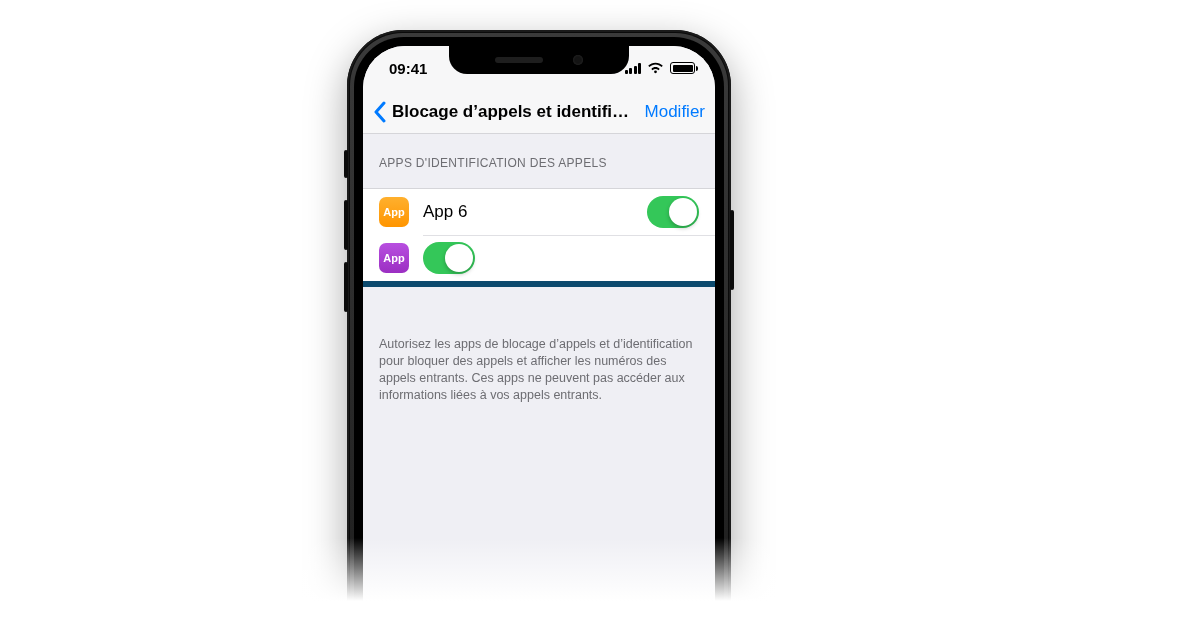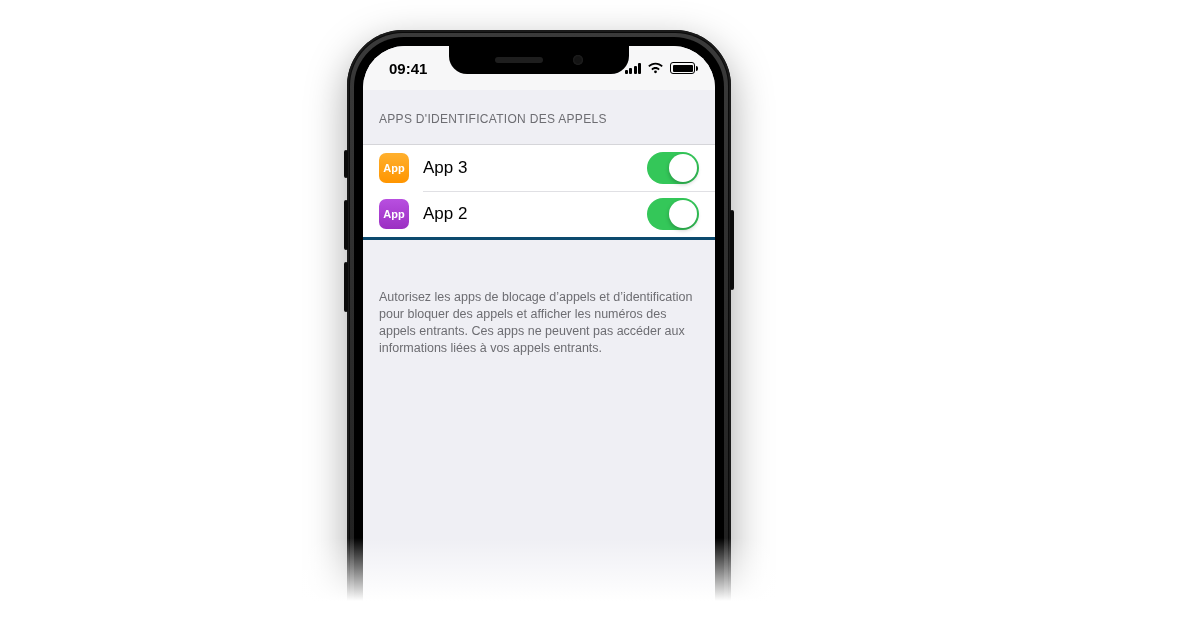--- a/index.html
+++ b/index.html
@@ -98,21 +98,21 @@
 
   
   .section-header {
     padding: 22px 16px 18px 16px;
     font-size: 12px; letter-spacing: 0.3px;
     color:#6d6d72; text-transform: uppercase;
   }
   .list {
     background:#ffffff;
     border-top:1px solid #d5d5d9;
-    border-bottom:3px solid #0c4a6e;
+    border-bottom:6px solid #0c4a6e;
   }
   .row {
     display:flex; align-items:center;
     height:46px;
     padding: 0 16px;
     gap: 14px;
   }
   .row + .row { position:relative; }
   .row + .row::before {
     content:""; position:absolute; left:60px; right:0; top:0; height:1px; background:#e0e0e4;
@@ -178,34 +178,42 @@
             <svg width="17" height="12" viewBox="0 0 17 12">
               <path d="M8.5 11.2a1.4 1.4 0 100-2.8 1.4 1.4 0 000 2.8zM4.3 6.9l1.3 1.3c.8-.8 1.8-1.2 2.9-1.2s2.1.4 2.9 1.2l1.3-1.3C11.5 5.7 10 5.1 8.5 5.1S5.5 5.7 4.3 6.9zM1.2 3.8l1.3 1.3C4.1 3.5 6.2 2.6 8.5 2.6s4.4.9 6 2.5l1.3-1.3C13.8 1.8 11.2.8 8.5.8S3.2 1.8 1.2 3.8z" fill="#000"></path>
             </svg>
           </div>
           <div class="battery">
               <div class="fill"></div>
             </div>
         </div>
       </div>
 
+      <div class="navbar">
+        <div class="back-chevron">
+          <svg width="13" height="22" viewBox="0 0 13 22">
+            <polyline points="11,2 3,11 11,20" fill="none" stroke="#007aff" stroke-width="3" stroke-linecap="round" stroke-linejoin="round"></polyline>
+          </svg>
+        </div>
+        <div class="nav-title">Blocage d’appels et identific…</div>
+        <div class="nav-action">Modifier</div>
+      </div>
 
       <div class="section-header">APPS D'IDENTIFICATION DES APPELS</div>
 
       <div class="list">
         <div class="row">
           <div class="app-icon orange">App</div>
-          <div class="row-label">App 3</div>
+          <div class="row-label">App 6</div>
           <div class="switch">
               <div class="knob"></div>
             </div>
         </div>
         <div class="row">
           <div class="app-icon purple">App</div>
-          <div class="row-label">App 2</div>
           <div class="switch">
               <div class="knob"></div>
             </div>
         </div>
       </div>
 
       <div class="footer-note">Autorisez les apps de blocage d’appels et d’identification pour bloquer des appels et afficher les numéros des appels entrants. Ces apps ne peuvent pas accéder aux informations liées à vos appels entrants.</div>
     </div>
   </div>
   <div class="fade"></div>

